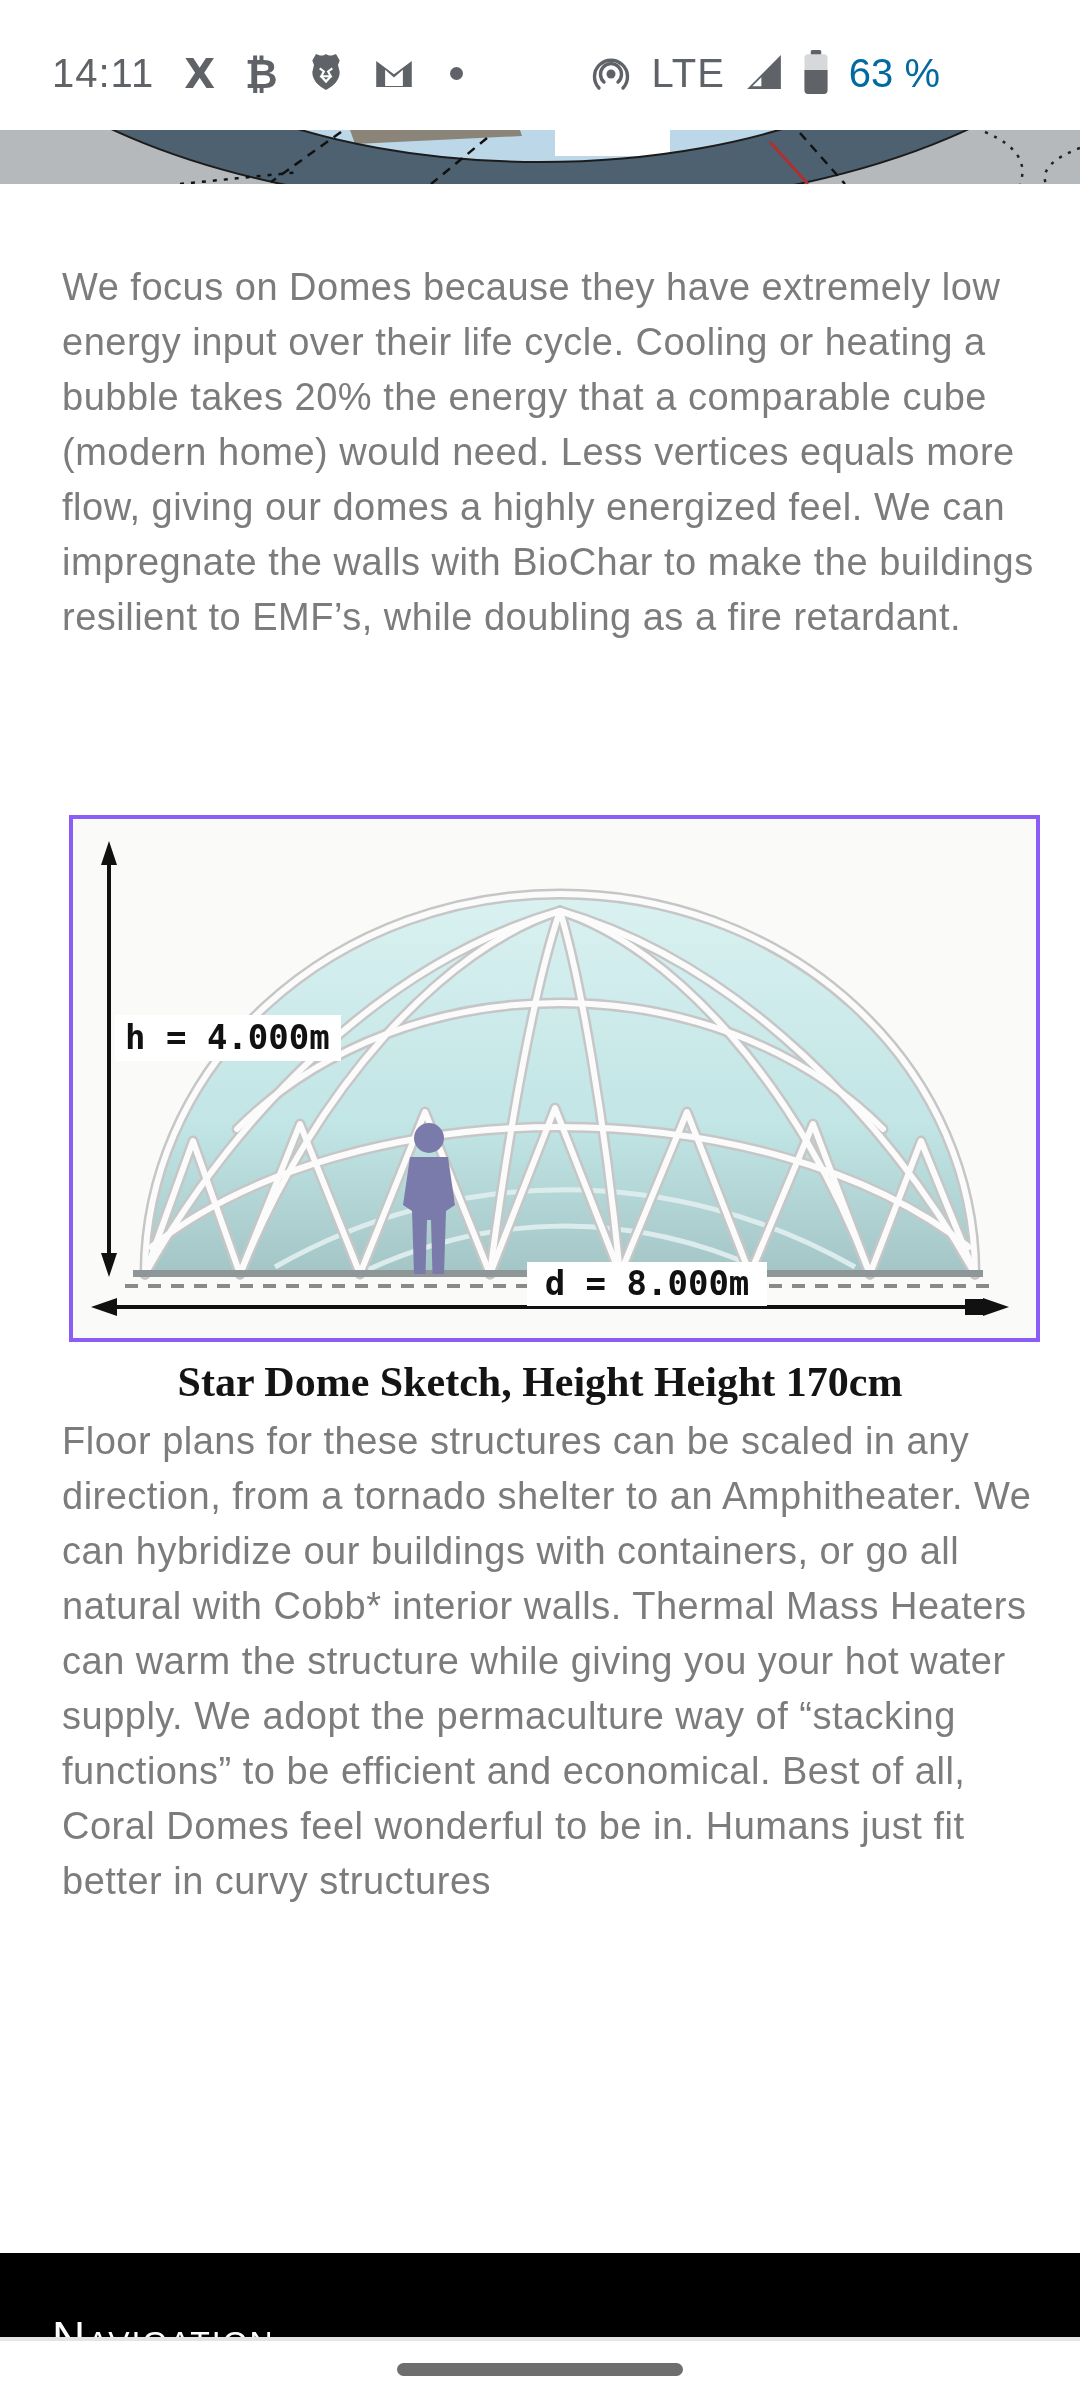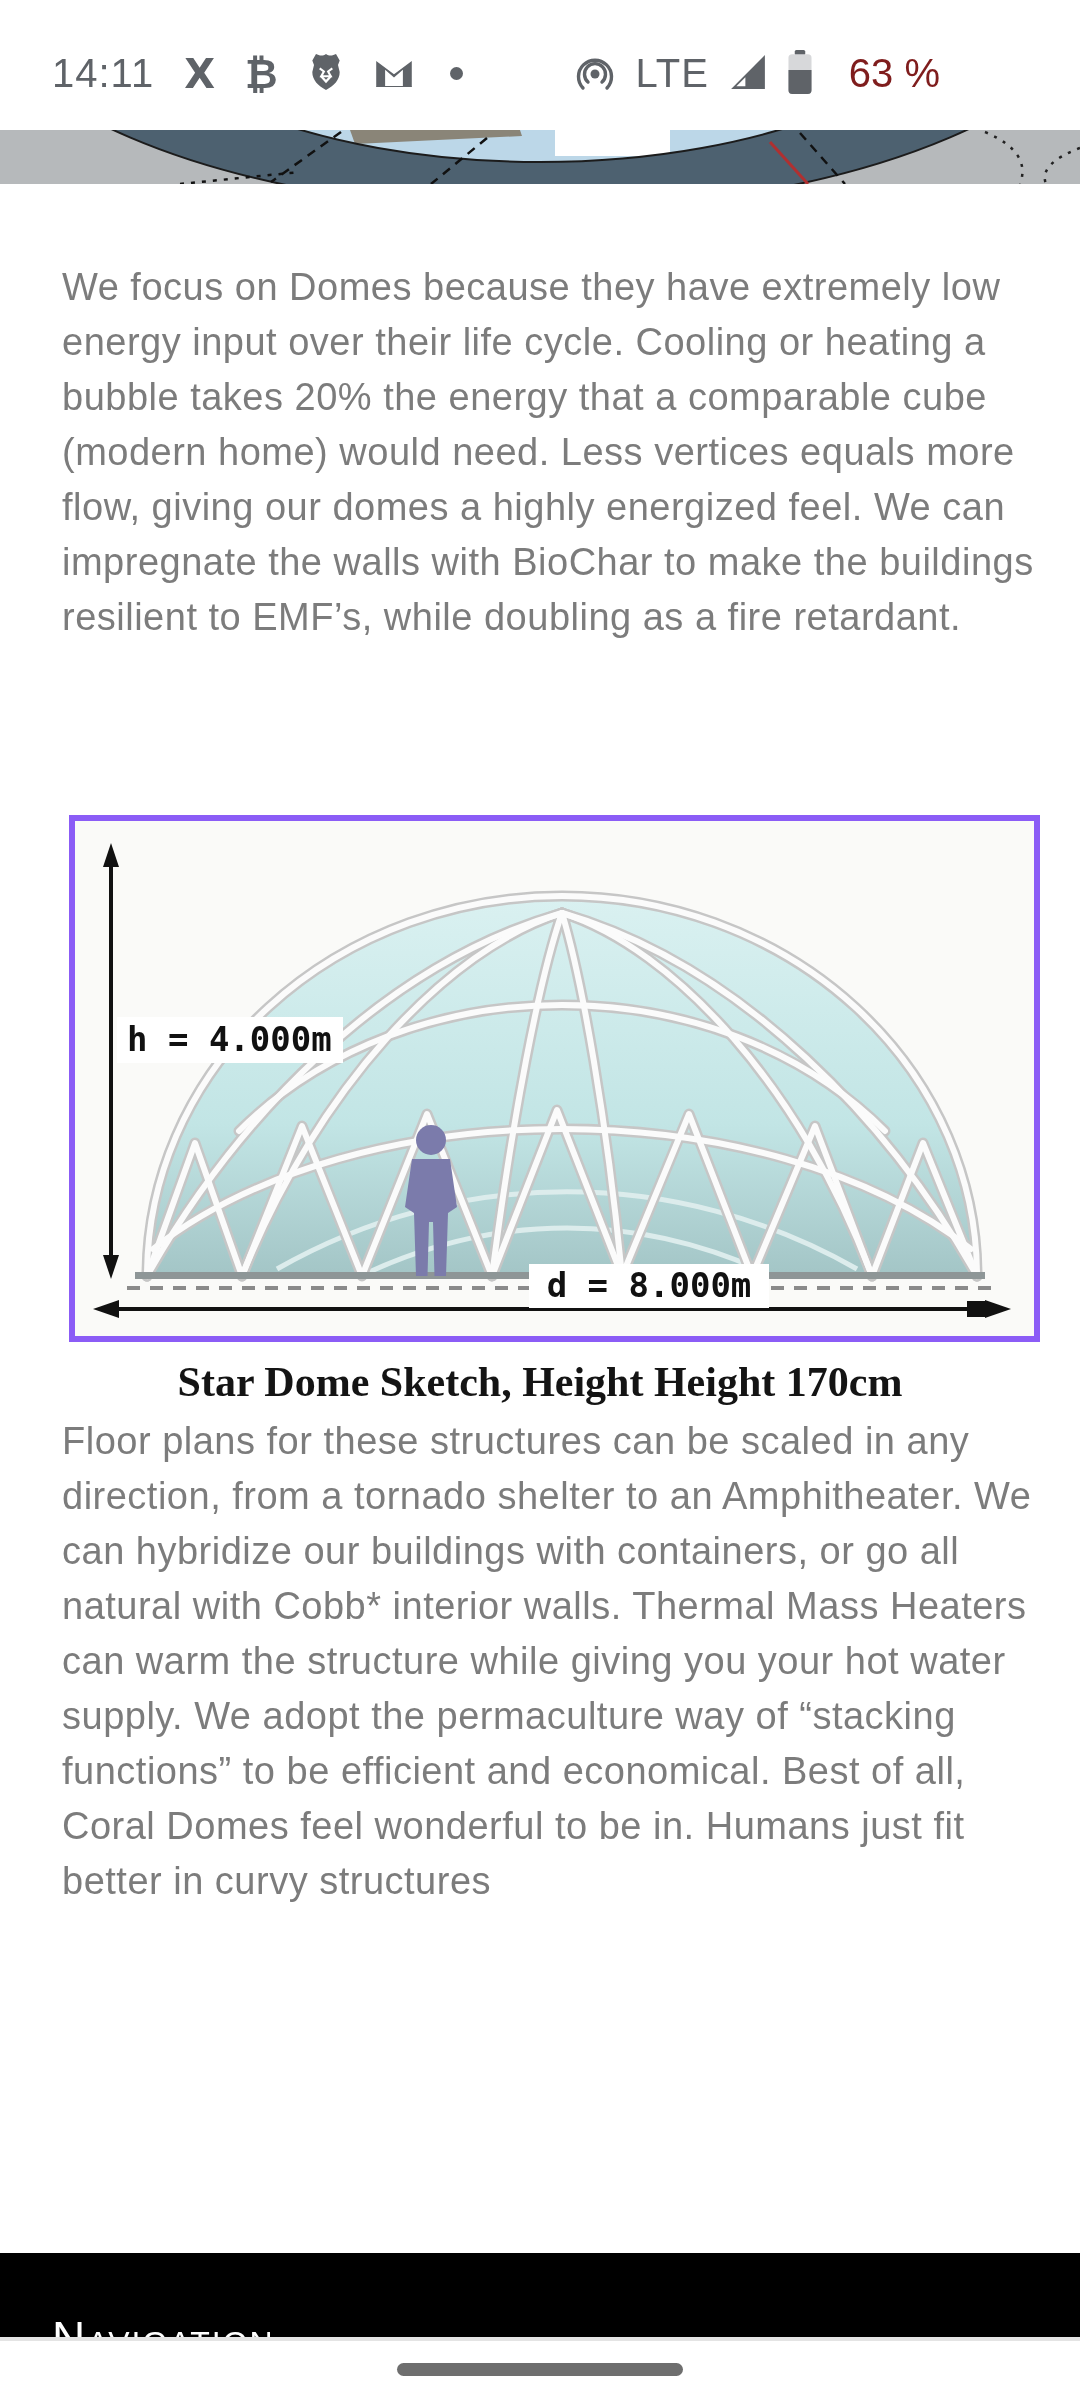--- a/index.html
+++ b/index.html
@@ -9,35 +9,35 @@
   
   .status-bar{position:absolute;top:0;left:0;width:1000px;height:130px;background:#ffffff;
               display:flex;align-items:center;justify-content:space-between;
               padding:17px 60px 0 52px;box-sizing:border-box;text-align:right;}
   .sb-left{display:flex;align-items:center;gap:30px;}
   .sb-right{display:flex;align-items:center;gap:20px;}
   .sb-time{font-size:40px;color:#5f6368;letter-spacing:1px;}
   .sb-glyph{font-size:40px;font-weight:700;color:#5f6368;font-family:"DejaVu Sans",sans-serif;line-height:1;}
   .sb-dot{width:13px;height:13px;border-radius:50%;background:#5f6368;margin-left:6px;}
   .sb-net{font-size:40px;color:#5f6368;letter-spacing:1px;}
-  .sb-batt-text{font-size:40px;color:#7f1d1d;margin-left:16px;}
+  .sb-batt-text{font-size:40px;color:#0369a1;}
 
   
   .partial-strip{position:absolute;top:130px;left:0;width:1080px;height:54px;overflow:hidden;}
 
   
   .body-text{position:absolute;left:50px;width:985px;margin:12px;
              font-size:38px;font-weight:300;line-height:55px;letter-spacing:0.5px;
              color:#7c7c7c;}
   .p1{top:248px;}
   .p2{top:1402px;}
 
   
   .figure-panel{position:absolute;top:815px;left:69px;width:971px;height:527px;
-                background:#fafaf8;border:6px solid #8b5cf6;box-sizing:border-box;}
+                background:#fafaf8;border:4px solid #8b5cf6;box-sizing:border-box;}
   .figure-panel svg{position:absolute;top:0;left:0;}
   .fig-caption{position:absolute;top:1358px;left:0;width:1080px;text-align:center;
                font-family:"Liberation Serif",serif;font-weight:600;font-size:42px;
                color:#141414;}
   .dim-label{font-family:"DejaVu Sans Mono",monospace;font-weight:700;font-size:34px;fill:#111;}
 
   
   .site-footer{position:absolute;top:2253px;left:0;width:1080px;height:84px;background:#000;
                overflow:hidden;}
   .site-footer h2{position:absolute;left:52px;top:62px;margin:0;color:#ffffff;

